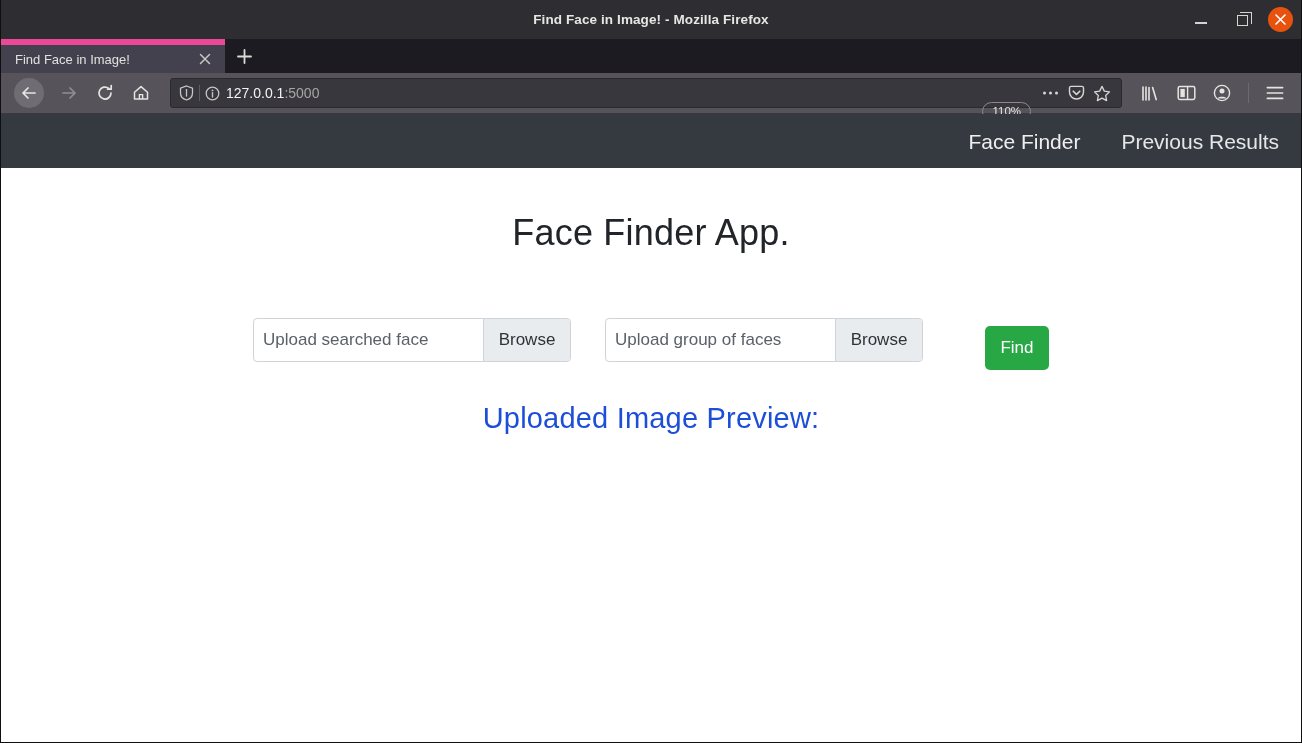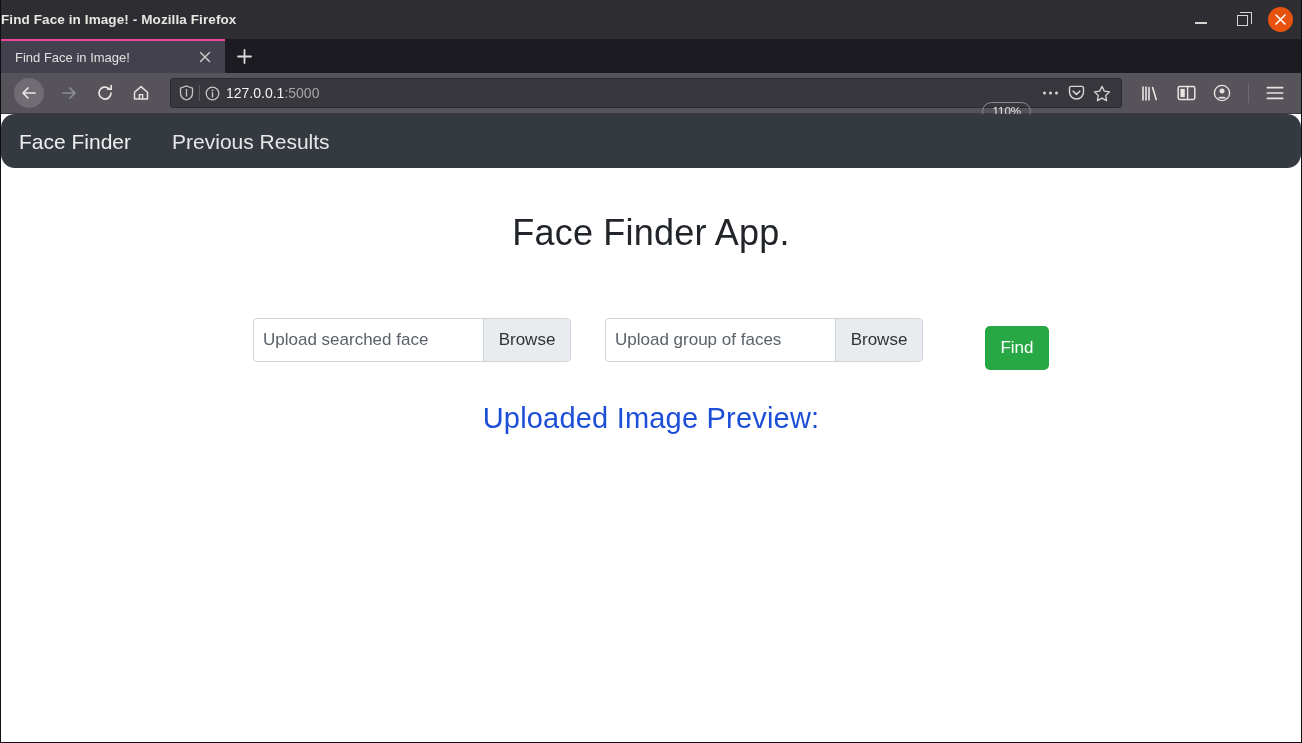--- a/index.html
+++ b/index.html
@@ -30,20 +30,21 @@
     height: 39px;
     min-height: 39px;
     background: #2e2e32;
     display: flex;
     align-items: center;
     position: relative;
   }
   .titlebar-title {
     position: absolute;
     left: 0; right: 0;
+    text-align: center;
     font-size: 13.5px;
     font-weight: bold;
     color: #e8e6e3;
     letter-spacing: 0.1px;
     pointer-events: none;
   }
   .win-controls {
     position: absolute;
     right: 8px;
     display: flex;
@@ -103,21 +104,21 @@
     min-height: 34px;
     background: #1c1b22;
     display: flex;
     align-items: flex-end;
     padding-left: 0;
   }
   .tab {
     width: 224px;
     height: 34px;
     background: #42414d;
-    border-top: 2px solid #ec4899;
+    border-top: 6px solid #ec4899;
     display: flex;
     align-items: center;
     padding: 0 10px 0 14px;
     position: relative;
   }
   .tab-title {
     flex: 1;
     font-size: 13px;
     color: #e2e0de;
     white-space: nowrap;
@@ -242,23 +243,22 @@
     display: flex;
     flex-direction: column;
   }
 
   .site-navbar {
     background: #343a40;
     height: 54px;
     min-height: 54px;
     display: flex;
     align-items: center;
-    justify-content: flex-start;
+    justify-content: flex-end;
     padding: 0 22px 0 18px;
-    border-radius: 14px;
   }
   .brand {
     color: rgba(255,255,255,0.92);
     font-size: 21px;
     line-height: 1;
   }
   .nav-link {
     color: rgba(255,255,255,0.88);
     font-size: 21px;
     line-height: 1;

